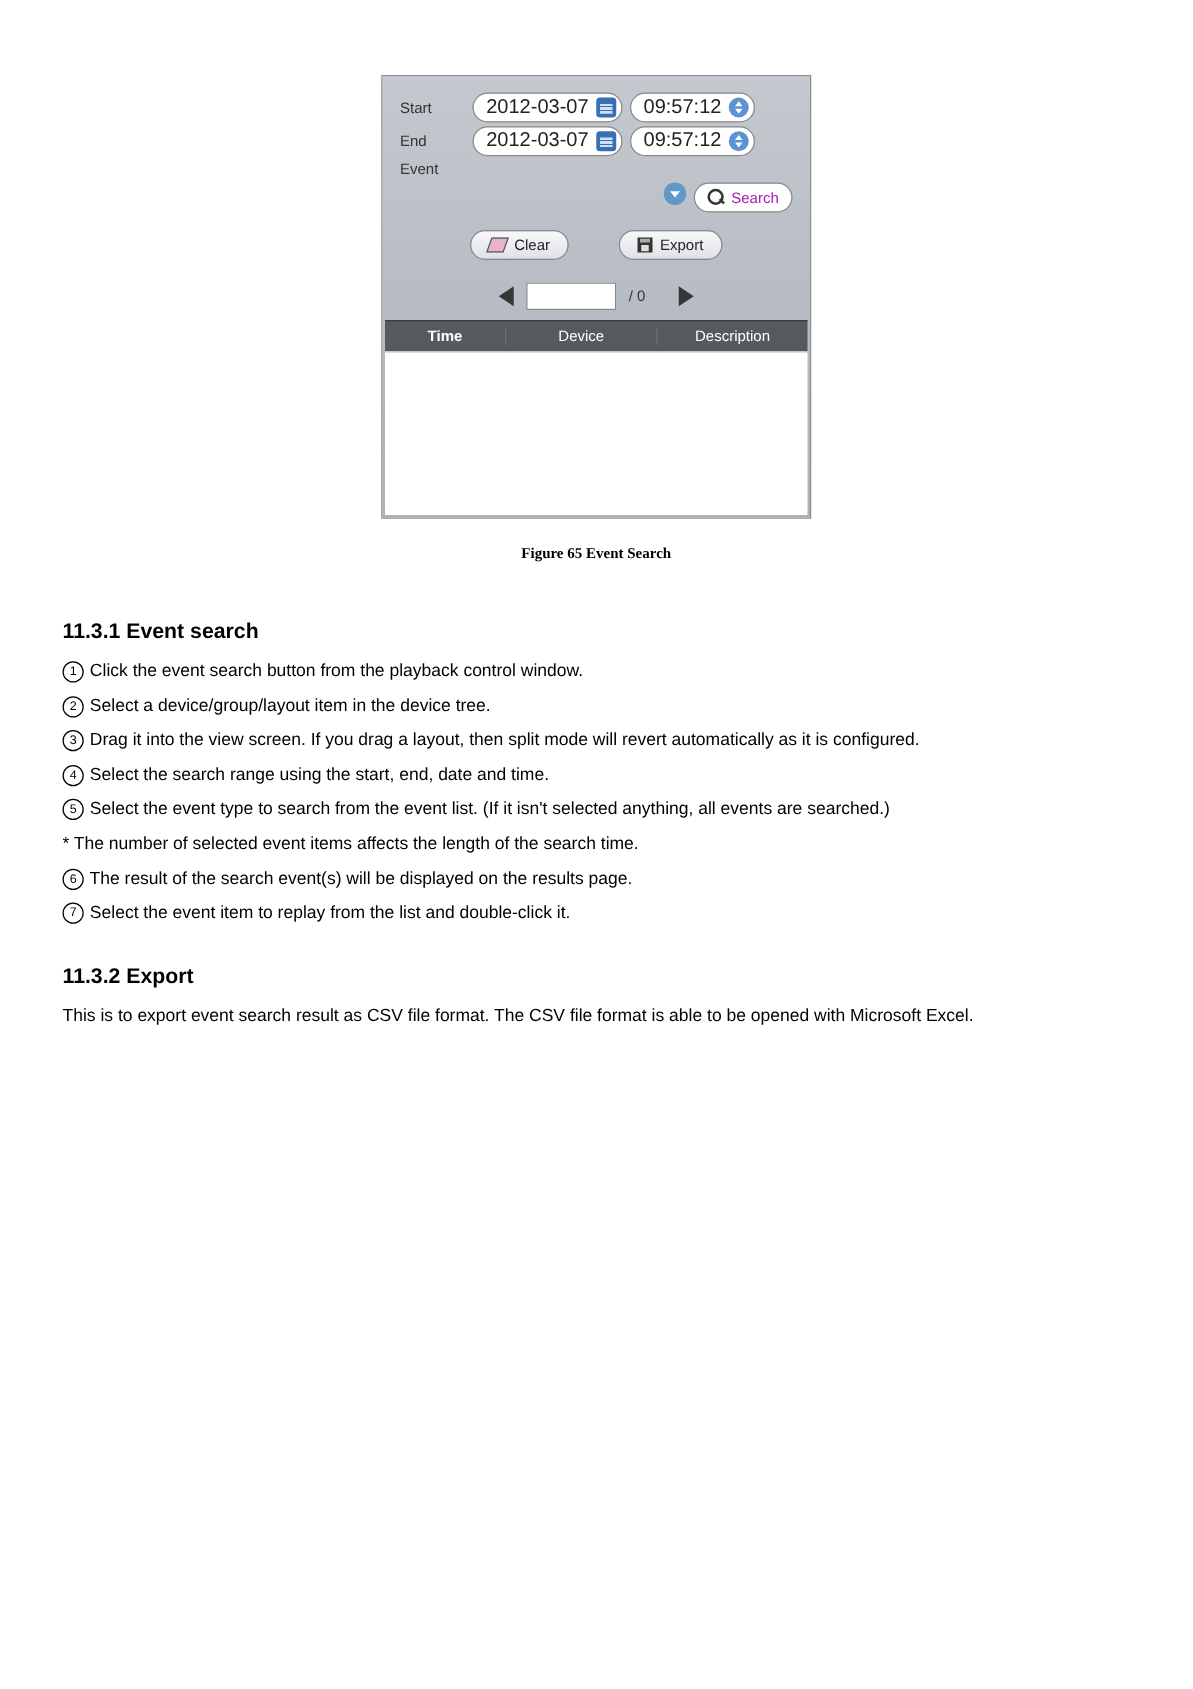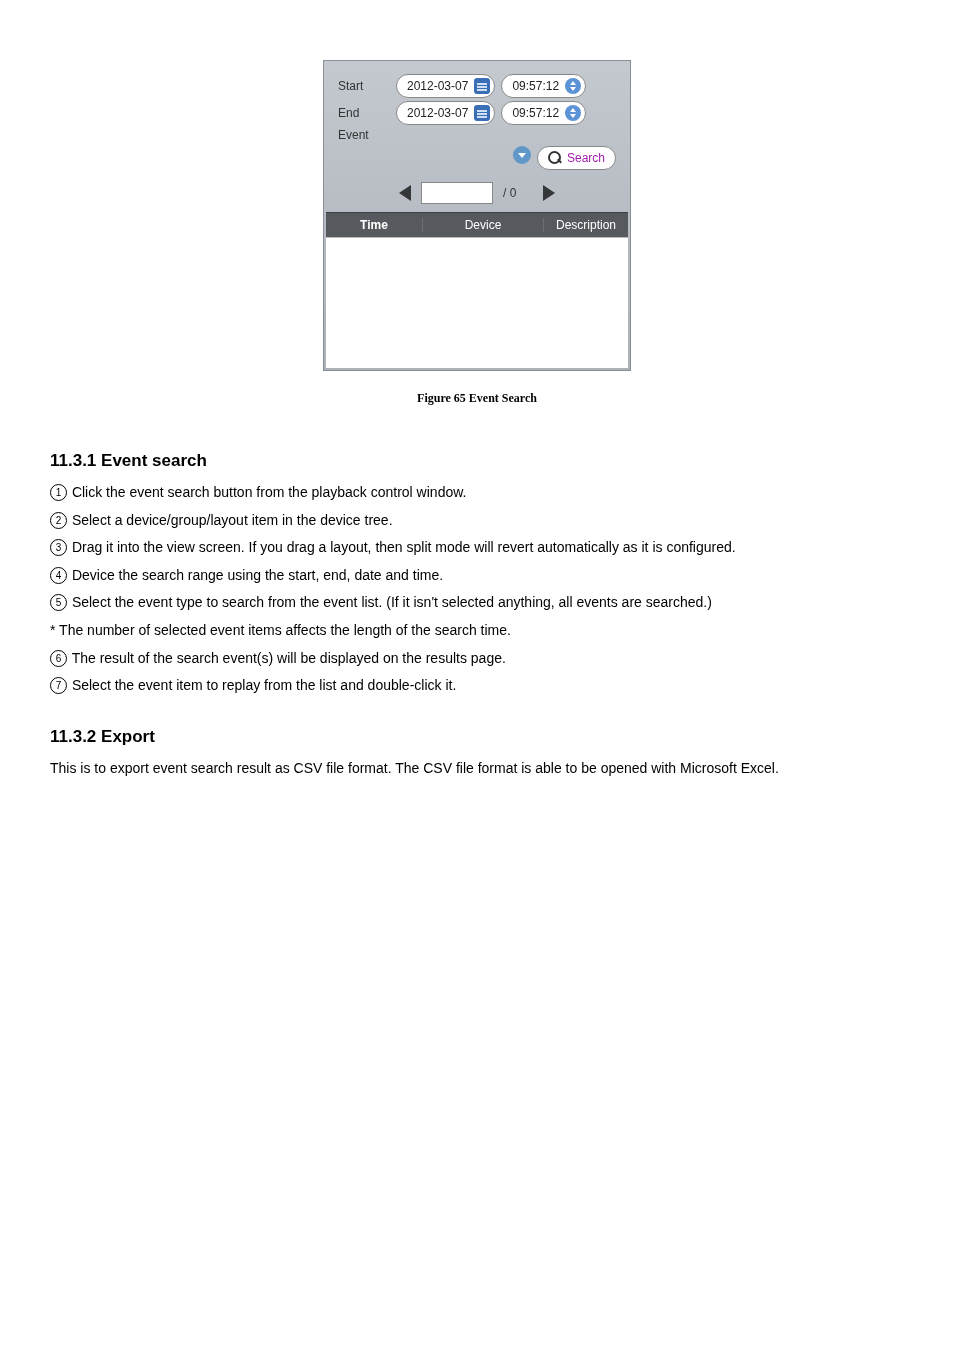--- a/index.html
+++ b/index.html
@@ -11,21 +11,21 @@
     background: #fff;
     width: 954px;
     box-sizing: border-box;
   }
   .panel-wrap {
     display: flex;
     justify-content: center;
     margin: 20px 0 15px 0;
   }
   .panel {
-    width: 308px;
+    width: 344px;
     background: linear-gradient(to bottom, #c4c8cf 0%, #b5bac2 60%, #adb2ba 100%);
     border: 1px solid #8a8e96;
     padding: 10px 2px 2px 2px;
     box-sizing: border-box;
   }
   .row {
     display: flex;
     align-items: center;
     margin: 3px 12px;
   }
@@ -34,21 +34,21 @@
     font-size: 12px;
     color: #333;
   }
   .pill {
     display: inline-flex;
     align-items: center;
     background: #fff;
     border: 1px solid #888;
     border-radius: 12px;
     height: 22px;
-    font-size: 12px;
+    font-size: 16px;
     color: #222;
   }
   .date-pill {
     padding: 0 4px 0 10px;
     margin-right: 6px;
   }
   .time-pill {
     padding: 0 4px 0 10px;
   }
   .cal-icon {
@@ -239,20 +239,30 @@
     <div class="event-dropdown">
       <span class="dd-circle">
           <span></span>
         </span>
       <span class="dd-pill">
         <span class="mag"></span>
         <span>Search</span>
       </span>
     </div>
 
+    <div class="btn-row">
+      <span class="btn">
+        <span class="eraser"></span>
+        <span>Clear</span>
+      </span>
+      <span class="btn">
+        <span class="floppy"></span>
+        <span>Export</span>
+      </span>
+    </div>
 
     <div class="pager">
       <span class="tri-left"></span>
       <span class="page-box"></span>
       <span class="page-txt">/  0</span>
       <span class="tri-right"></span>
     </div>
 
     <div class="table-hdr">
       <div class="th th-time">Time</div>
@@ -267,21 +277,21 @@
 <div class="figure-caption">Figure 65 Event Search</div>
 
 <h2>11.3.1 Event search</h2>
 
 <p><span class="circ-num">1</span><span> Click the event search button from the playback control window.</span></p>
 
 <p><span class="circ-num">2</span><span> Select a device/group/layout item in the device tree.</span></p>
 
 <p><span class="circ-num">3</span><span> Drag it into the view screen. If you drag a layout, then split mode will revert automatically as it is configured.</span></p>
 
-<p><span class="circ-num">4</span><span> Device the search range using the start, end, date and time.</span></p>
+<p><span class="circ-num">4</span><span> Select the search range using the start, end, date and time.</span></p>
 
 <p><span class="circ-num">5</span><span> Select the event type to search from the event list. (If it isn't selected anything, all events are searched.)</span></p>
 
 <p>* The number of selected event items affects the length of the search time.</p>
 
 <p><span class="circ-num">6</span><span> The result of the search event(s) will be displayed on the results page.</span></p>
 
 <p><span class="circ-num">7</span><span> Select the event item to replay from the list and double-click it.</span></p>
 
 <h2>11.3.2 Export</h2>

